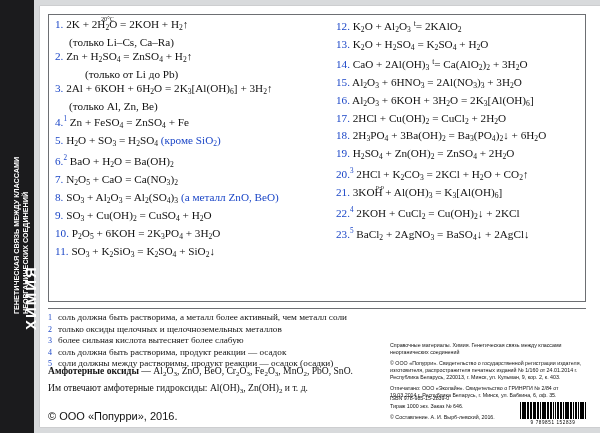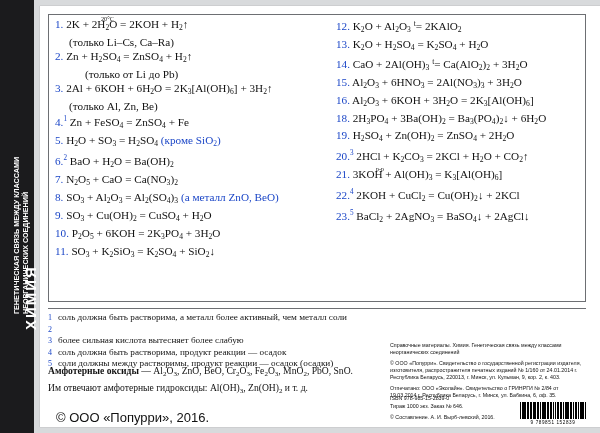--- a/index.html
+++ b/index.html
@@ -118,24 +118,23 @@
   .isbn {
     position:absolute;
     left:350px; top:389px;
     font-size:5.3px;
     font-family:"Liberation Sans", sans-serif;
     color:#111;
   }
   .copyright {
     position:absolute;
     left:8px; top:404px;
-    font-size:13px;
-    color:#111;
-    font-family:"Liberation Sans", sans-serif;
-    margin-left:8px;
+    font-size:11px;
+    color:#111;
+    font-family:"Liberation Sans", sans-serif;
   }
   
   .barcode {
     position:absolute;
     left:480px; top:396px;
     width:66px; height:24px;
   }
   .barcode .bars { display:flex; align-items:flex-end; height:17px; }
   .barcode .bars i { display:block; background:#000; height:100%; margin-right:0.7px; }
   .barcode .digits {
@@ -209,20 +208,23 @@
             <div>
               <div class="eq"><span class="num">14.</span> CaO + 2Al(OH)<sub>3</sub> <sup>t</sup>= Ca(AlO<sub>2</sub>)<sub>2</sub> + 3H<sub>2</sub>O</div>
             </div>
             <div>
               <div class="eq"><span class="num">15.</span> Al<sub>2</sub>O<sub>3</sub> + 6HNO<sub>3</sub> = 2Al(NO<sub>3</sub>)<sub>3</sub> + 3H<sub>2</sub>O</div>
             </div>
             <div>
               <div class="eq"><span class="num">16.</span> Al<sub>2</sub>O<sub>3</sub> + 6KOH + 3H<sub>2</sub>O = 2K<sub>3</sub>[Al(OH)<sub>6</sub>]</div>
             </div>
             <div>
+              <div class="eq"><span class="num">17.</span> 2HCl + Cu(OH)<sub>2</sub> = CuCl<sub>2</sub> + 2H<sub>2</sub>O</div>
+            </div>
+            <div>
               <div class="eq"><span class="num">18.</span> 2H<sub>3</sub>PO<sub>4</sub> + 3Ba(OH)<sub>2</sub> = Ba<sub>3</sub>(PO<sub>4</sub>)<sub>2</sub>↓ + 6H<sub>2</sub>O</div>
             </div>
             <div>
               <div class="eq"><span class="num">19.</span> H<sub>2</sub>SO<sub>4</sub> + Zn(OH)<sub>2</sub> = ZnSO<sub>4</sub> + 2H<sub>2</sub>O</div>
             </div>
             <div>
               <div class="eq"><span class="num">20.</span><span class="sup-note">3</span> 2HCl + K<sub>2</sub>CO<sub>3</sub> = 2KCl + H<sub>2</sub>O + CO<sub>2</sub>↑</div>
             </div>
             <div>
               <div class="eq"><span class="num">21.</span> 3KOH + Al(OH)<sub>3</sub> = K<sub>3</sub>[Al(OH)<sub>6</sub>]<span class="above" style="left:40px;">р-р</span></div>
@@ -239,20 +241,21 @@
 
     <div class="notes">
       <div class="divider-top"></div>
       <div id="notes-list">
           <div class="note-line">
             <span class="mark">1</span>
             <span>соль должна быть растворима, а металл более активный, чем металл соли</span>
           </div>
           <div class="note-line">
             <span class="mark">2</span>
+            <span>только оксиды щелочных и щелочноземельных металлов</span>
           </div>
           <div class="note-line">
             <span class="mark">3</span>
             <span>более сильная кислота вытесняет более слабую</span>
           </div>
           <div class="note-line">
             <span class="mark">4</span>
             <span>соль должна быть растворима, продукт реакции — осадок</span>
           </div>
           <div class="note-line">

